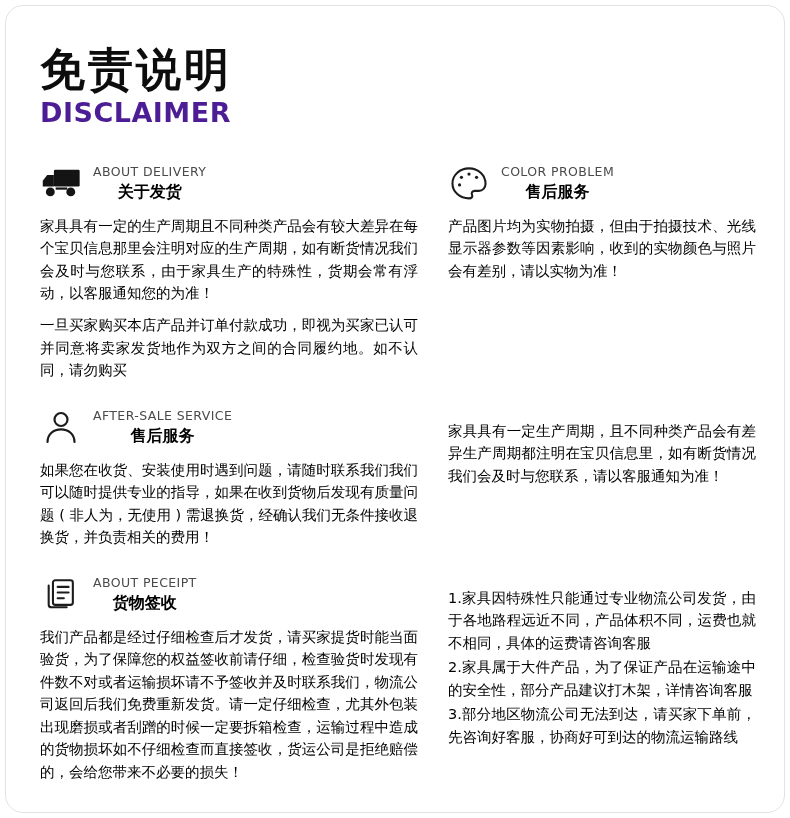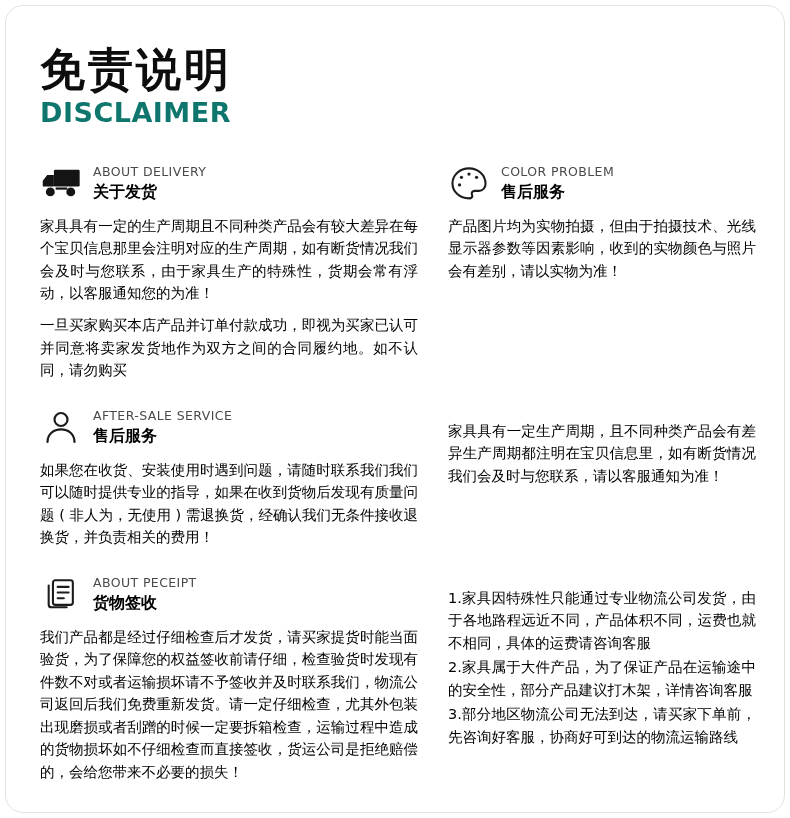--- a/index.html
+++ b/index.html
@@ -18,39 +18,39 @@
     box-sizing: border-box;
     padding: 40px 28px 6px 34px;
     background: #fff;
     overflow: hidden;
   }
   .page-title {
     font-size: 45px; font-weight: 800; color: #0d0d0d;
     letter-spacing: 3px; line-height: 1.08;
   }
   .page-subtitle {
-    font-size: 27px; font-weight: 600; color: #0f766e;
+    font-size: 27px; font-weight: 600; color: #4c1d95;
     letter-spacing: 0.5px; margin-top: 2px;
   }
   .grid {
     display: grid;
     grid-template-columns: 378px 1fr;
     column-gap: 30px;
     row-gap: 26px;
     margin-top: 36px;
     align-items: start;
   }
   .section-header { display: flex; align-items: center; gap: 11px; }
   .icon {
     flex: 0 0 42px; width: 42px; height: 38px;
     display: flex; align-items: center; justify-content: center;
   }
   .titles { display: flex; flex-direction: column; }
   .t-en { font-size: 12.5px; color: #4a4a4a; letter-spacing: 0.4px; }
-  .t-cn { font-size: 16px; font-weight: 700; color: #000; margin-top: 3px; }
+  .t-cn { font-size: 16px; font-weight: 700; color: #000; margin-top: 3px; text-align: center; }
   .body {
     margin-top: 12px;
     font-size: 14.5px; line-height: 1.55; color: #000000;
     text-align: justify;
   }
   .body p { margin: 0 0 10px 0; }
   .body p:last-child { margin-bottom: 0; }
   .body.tight p { margin-bottom: 2px; }
   svg { display: block; }
 </style>

